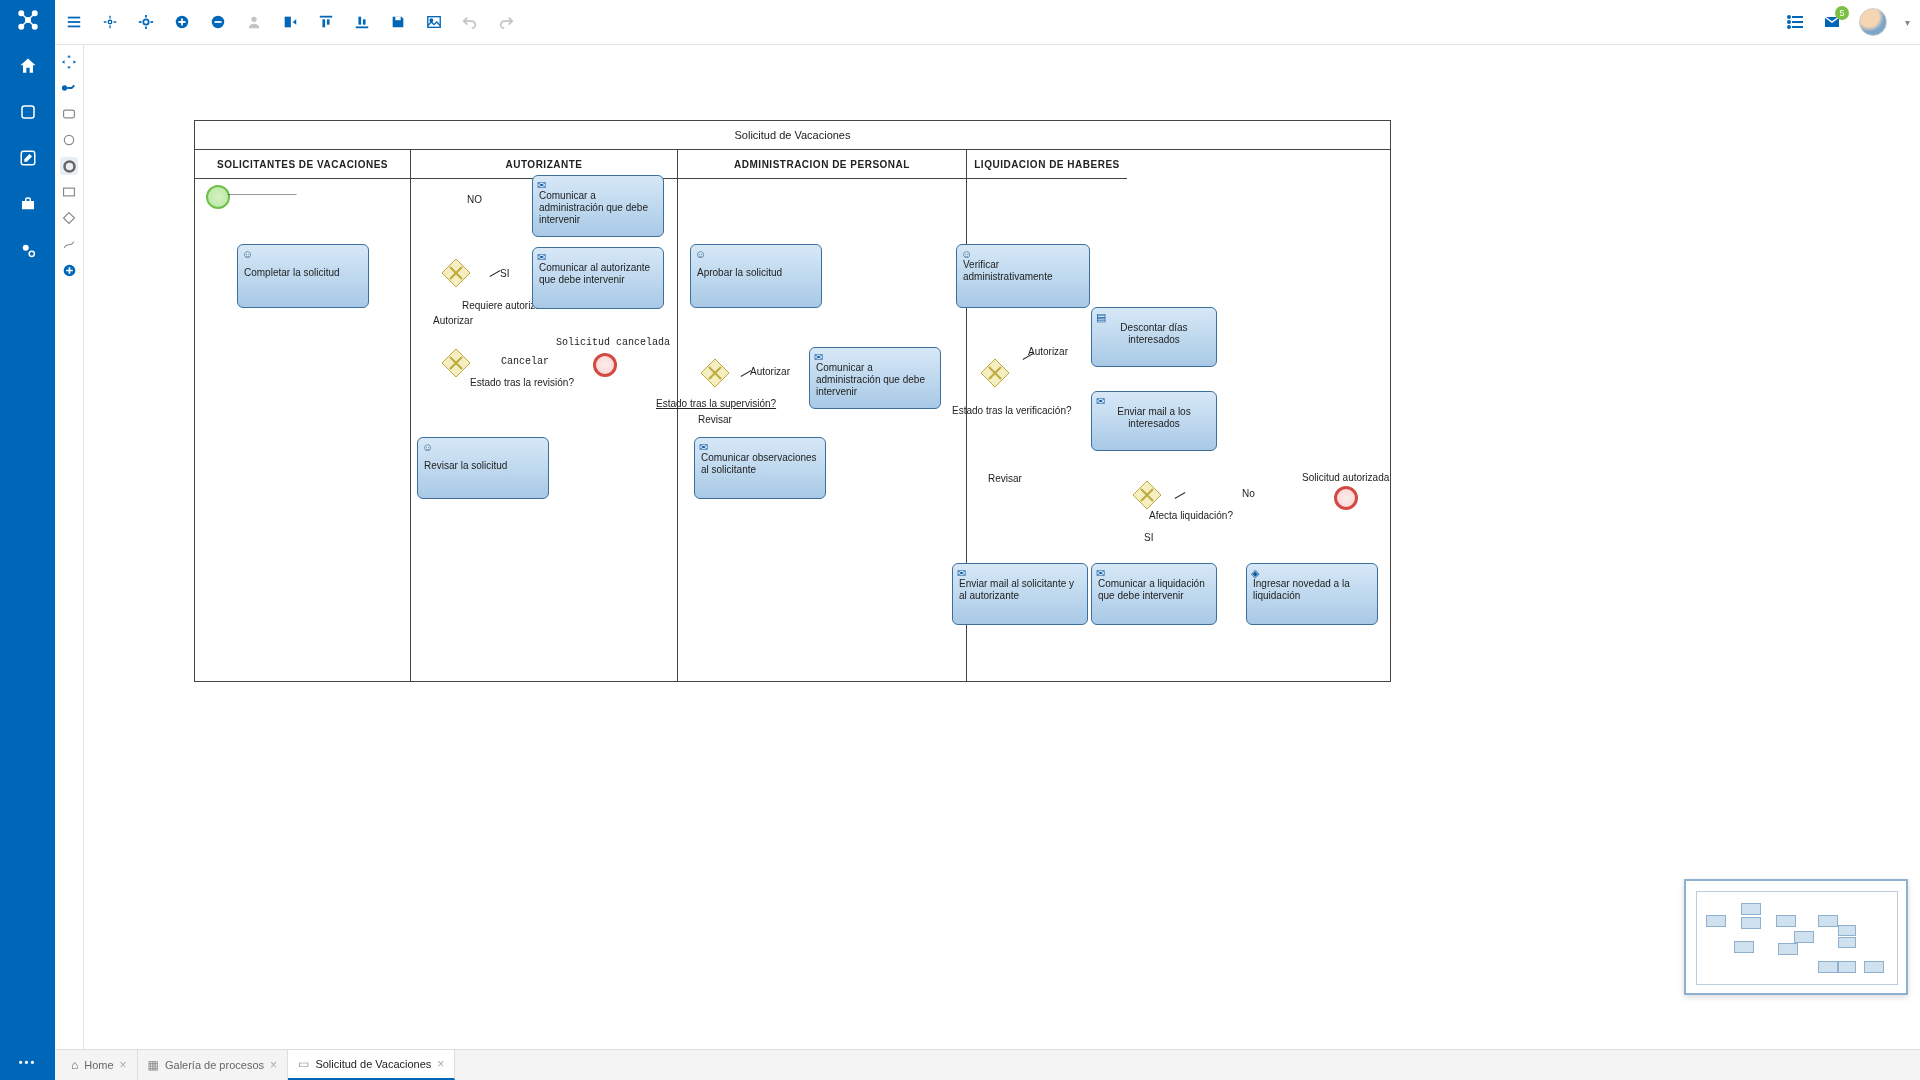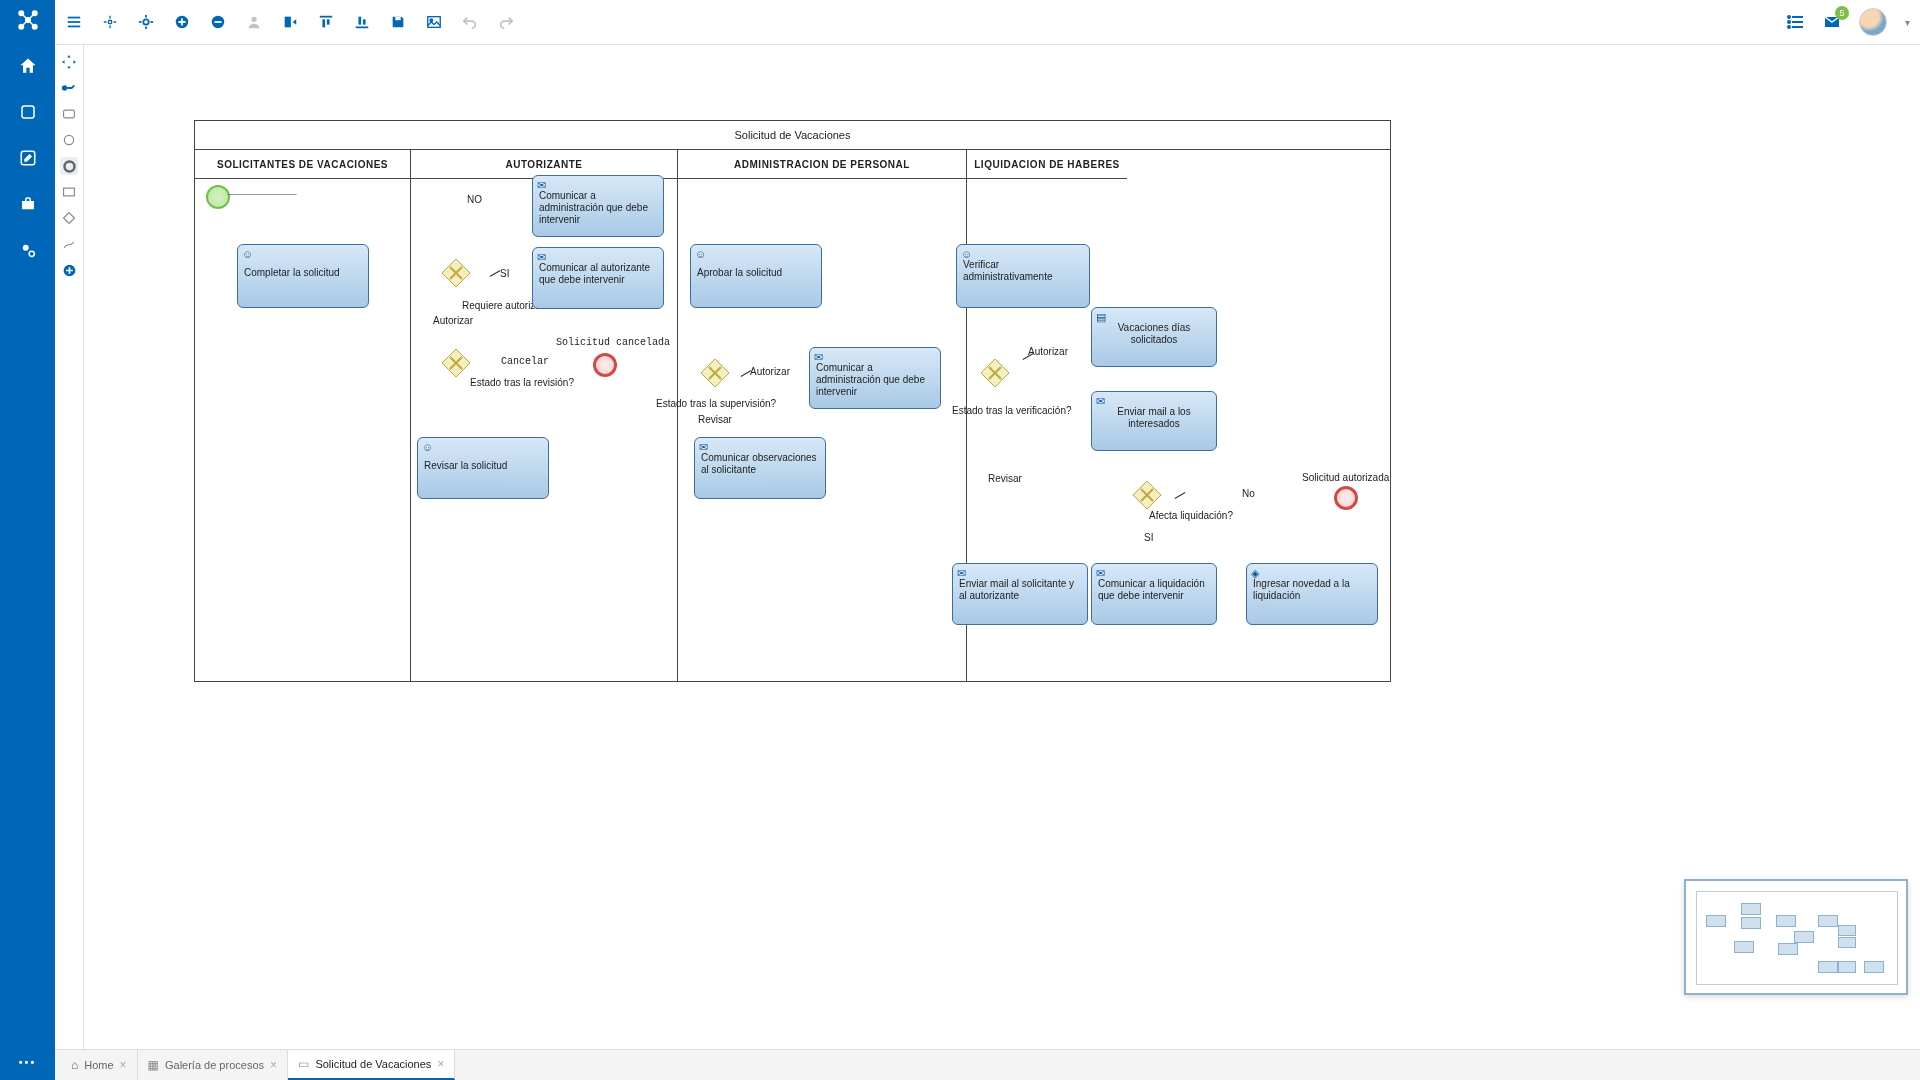--- a/index.html
+++ b/index.html
@@ -350,21 +350,21 @@
             <span class="t-ico user">☺</span>
             <span class="t-label">Aprobar la solicitud</span>
           </div>
 
           <div class="gateway" style="left:615px;top:312px;">
             <svg viewBox="0 0 32 32">
                 <path d="M16 2 30 16 16 30 2 16Z" fill="#f4eec0" stroke="#bfa93e"></path>
                 <path d="M10 10l12 12M22 10L10 22" stroke="#bfa93e" stroke-width="2"></path>
               </svg>
           </div>
-          <span class="gw-label" style="left:572px;top:353px;">Estado tras la supervisión?</span>
+          <span class="gw-label" style="left:572px;top:353px;text-decoration:underline;">Estado tras la supervisión?</span>
 
           <div class="task" style="left:725px;top:302px;width:118px;height:48px;">
             <span class="t-ico mail">✉</span>
             <span class="t-label">Comunicar a administración que debe intervenir</span>
           </div>
           <div class="task" style="left:610px;top:392px;width:118px;height:48px;">
             <span class="t-ico mail">✉</span>
             <span class="t-label">Comunicar observaciones al solicitante</span>
           </div>
 
@@ -376,21 +376,21 @@
           <div class="gateway" style="left:895px;top:312px;">
             <svg viewBox="0 0 32 32">
                 <path d="M16 2 30 16 16 30 2 16Z" fill="#f4eec0" stroke="#bfa93e"></path>
                 <path d="M10 10l12 12M22 10L10 22" stroke="#bfa93e" stroke-width="2"></path>
               </svg>
           </div>
           <span class="gw-label" style="left:868px;top:360px;">Estado tras la verificación?</span>
 
           <div class="task" style="left:1007px;top:262px;width:112px;height:46px;">
             <span class="t-ico script">▤</span>
-            <span class="t-label" style="text-align:center">Vacaciones días solicitados</span>
+            <span class="t-label" style="text-align:center">Descontar días interesados</span>
           </div>
           <div class="task" style="left:1007px;top:346px;width:112px;height:46px;">
             <span class="t-ico mail">✉</span>
             <span class="t-label" style="text-align:center">Enviar mail a los interesados</span>
           </div>
 
           <div class="gateway" style="left:1047px;top:434px;">
             <svg viewBox="0 0 32 32">
                 <path d="M16 2 30 16 16 30 2 16Z" fill="#f4eec0" stroke="#bfa93e"></path>
                 <path d="M10 10l12 12M22 10L10 22" stroke="#bfa93e" stroke-width="2"></path>

